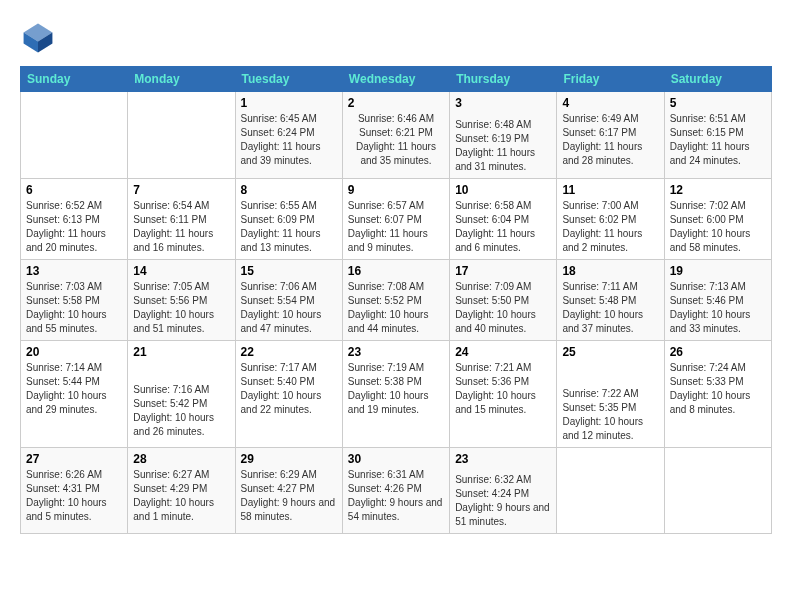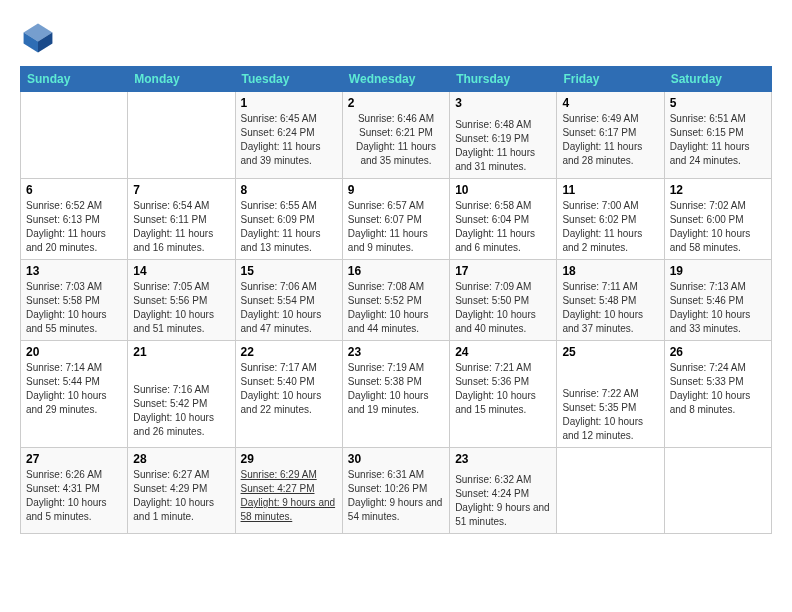--- a/index.html
+++ b/index.html
@@ -296,28 +296,28 @@
 Daylight: 10 hours and 5 minutes.</div>
         </td>
         <td>
           <span class="day-number">28</span>
           <div class="day-info" style="white-space: pre-line;">Sunrise: 6:27 AM
 Sunset: 4:29 PM
 Daylight: 10 hours and 1 minute.</div>
         </td>
         <td>
           <span class="day-number">29</span>
-          <div class="day-info" style="white-space: pre-line; text-decoration: underline;">Sunrise: 6:29 AM
+          <div class="day-info" style="white-space: pre-line;">Sunrise: 6:29 AM
 Sunset: 4:27 PM
 Daylight: 9 hours and 58 minutes.</div>
         </td>
         <td>
           <span class="day-number">30</span>
           <div class="day-info" style="white-space: pre-line;">Sunrise: 6:31 AM
-Sunset: 10:26 PM
+Sunset: 4:26 PM
 Daylight: 9 hours and 54 minutes.</div>
         </td>
         <td>
           <span class="day-number">23</span>
           <div class="day-info" style="white-space: pre-line; margin-top: 7px;">Sunrise: 6:32 AM
 Sunset: 4:24 PM
 Daylight: 9 hours and 51 minutes.</div>
         </td>
         <td class="empty-cell"></td>
         <td class="empty-cell"></td>

